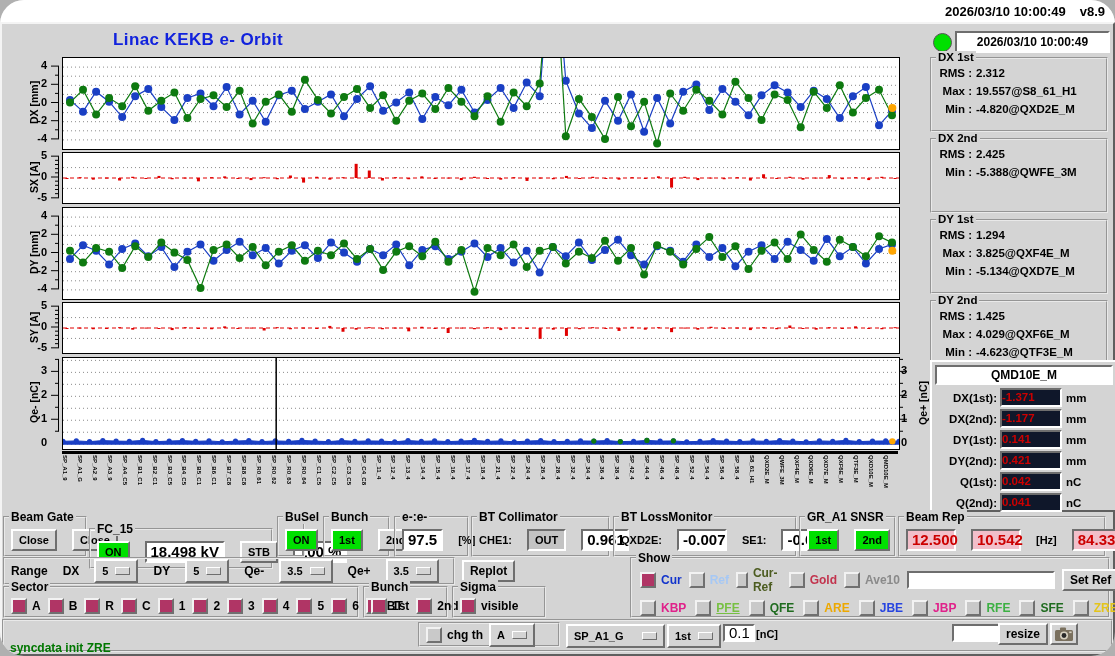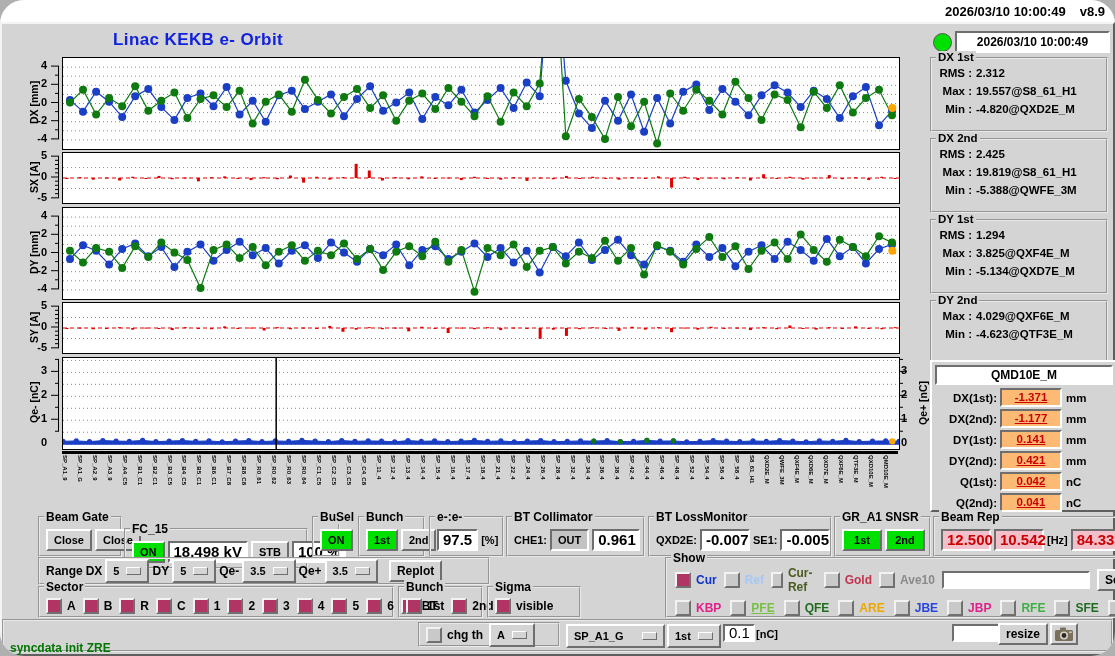--- a/index.html
+++ b/index.html
@@ -20,40 +20,40 @@
   .statgrp{position:relative;border:2px groove #e9e9e9;height:66px;margin-bottom:6px;padding:5px 4px 0 6px;}
   .statgrp .glab{position:absolute;top:-8px;left:4px;background:#d4d4d4;padding:0 2px;font-size:11.5px;}
   .sline{font-size:11.5px;line-height:18px;white-space:nowrap;}
   .sline .sl{display:inline-block;min-width:34px;text-align:right;margin-right:4px;}
   .qmd{position:absolute;left:930px;top:360px;width:178px;height:142px;border:2px solid;
        border-color:#fff #5f5f5f #5f5f5f #fff;background:#d4d4d4;padding:3px;box-sizing:content-box;}
   .qmdtitle{height:16px;line-height:16px;text-align:center;background:#fff;font-size:12px;
             border:2px solid;border-color:#6e6e6e #fff #fff #6e6e6e;margin-bottom:3px;}
   .qmdrow{display:flex;align-items:center;height:19px;margin-top:2px;font-size:11.5px;}
   .qmdrow .ql{width:62px;text-align:right;margin-right:3px;}
-  .qmdrow .qv{width:58px;height:15px;line-height:15px;text-align:center;background:#fdba74;
-              color:var(--value-red,#cc0000);border:2px solid;border-color:#6e6e6e #fff #fff #6e6e6e;text-decoration:underline;}
+  .qmdrow .qv{width:58px;height:15px;line-height:15px;text-align:left;background:#0f172a;
+              color:var(--value-red,#cc0000);border:2px solid;border-color:#6e6e6e #fff #fff #6e6e6e;}
   .qmdrow .qu{margin-left:4px;}
   
   .chart{position:absolute;left:0;width:930px;}
   .ylab{position:absolute;left:26px;top:0;width:16px;height:100%;display:flex;align-items:center;justify-content:center;
         writing-mode:vertical-rl;transform:rotate(180deg);font-size:10.5px;white-space:nowrap;}
   .ylabR{position:absolute;left:916px;top:0;width:14px;height:100%;display:flex;align-items:center;justify-content:center;
         writing-mode:vertical-rl;transform:rotate(180deg);font-size:10.5px;white-space:nowrap;}
   .tick{position:absolute;width:22px;text-align:right;font-size:11px;}
   .tickR{position:absolute;left:901px;width:14px;text-align:left;font-size:11px;}
   .ticksvg{position:absolute;left:49px;top:0;}
   .ticksvgR{position:absolute;left:899px;top:0;}
   .plotbox{position:absolute;left:62px;top:0;background:#fff;border:1px solid #000;line-height:0;}
   #xlabels{position:absolute;left:62px;top:451px;width:836px;height:55px;overflow:hidden;}
   #xlabels .bar{position:absolute;left:0;top:0;width:836px;height:3px;background:#000;}
   .bpm{position:absolute;top:4px;font-size:6px;font-weight:bold;white-space:nowrap;transform-origin:0 0;transform:rotate(90deg);}
   
-  .grp{position:absolute;border:2px groove #e9e9e9;display:flex;align-items:center;gap:3px;
-       padding:10px 4px 3px 6px;box-sizing:border-box;margin-left:35px;}
+  .grp{position:absolute;border:2px groove #e9e9e9;display:flex;align-items:center;gap:15px;
+       padding:10px 4px 3px 6px;box-sizing:border-box;}
   .grp .glab{position:absolute;top:-8px;left:4px;background:#d4d4d4;padding:0 2px;font-size:12px;white-space:nowrap;}
   .btn{font-family:inherit;font-weight:bold;font-size:11px;height:22px;background:#d4d4d4;
        border:2px solid;border-color:#fff #6e6e6e #6e6e6e #fff;padding:0 6px;white-space:nowrap;}
   .btn.green{background:var(--green-on,#00e000);}
   .btn.pressed{border-color:#6e6e6e #fff #fff #6e6e6e;background:#c3c3c3;}
   .fld{height:18px;line-height:18px;background:#fff;border:2px solid;border-color:#6e6e6e #fff #fff #6e6e6e;
        padding:0 4px;font-size:15px;white-space:nowrap;}
   .fld.pink{background:var(--pink-field,#f2bfca);color:var(--value-red,#cc0000);}
   input.fld{font-family:inherit;font-weight:bold;box-sizing:content-box;}
   .lbl{font-size:11px;white-space:nowrap;}
@@ -106,31 +106,31 @@
   <div id="stat-stack">
       <div class="statgrp">
         <span class="glab">DX 1st</span>
         <div class="sline"><span class="sl">RMS :</span><span class="sv">2.312</span></div>
         <div class="sline"><span class="sl">Max :</span><span class="sv">19.557@S8_61_H1</span></div>
         <div class="sline"><span class="sl">Min :</span><span class="sv">-4.820@QXD2E_M</span></div>
       </div>
       <div class="statgrp">
         <span class="glab">DX 2nd</span>
         <div class="sline"><span class="sl">RMS :</span><span class="sv">2.425</span></div>
-        <div class="sline"><span class="sl">Max :</span><span class="sv">19.819@S8_61_H1</span></div>
         <div class="sline"><span class="sl">Min :</span><span class="sv">-5.388@QWFE_3M</span></div>
       </div>
       <div class="statgrp">
         <span class="glab">DY 1st</span>
         <div class="sline"><span class="sl">RMS :</span><span class="sv">1.294</span></div>
         <div class="sline"><span class="sl">Max :</span><span class="sv">3.825@QXF4E_M</span></div>
         <div class="sline"><span class="sl">Min :</span><span class="sv">-5.134@QXD7E_M</span></div>
       </div>
       <div class="statgrp">
         <span class="glab">DY 2nd</span>
+        <div class="sline"><span class="sl">RMS :</span><span class="sv">1.425</span></div>
         <div class="sline"><span class="sl">Max :</span><span class="sv">4.029@QXF6E_M</span></div>
         <div class="sline"><span class="sl">Min :</span><span class="sv">-4.623@QTF3E_M</span></div>
       </div>
     </div>
   <div class="qmd">
     <div class="qmdtitle">QMD10E_M</div>
     <div id="qmd-rows">
         <div class="qmdrow">
           <span class="ql">DX(1st):</span>
           <span class="qv">-1.371</span>

